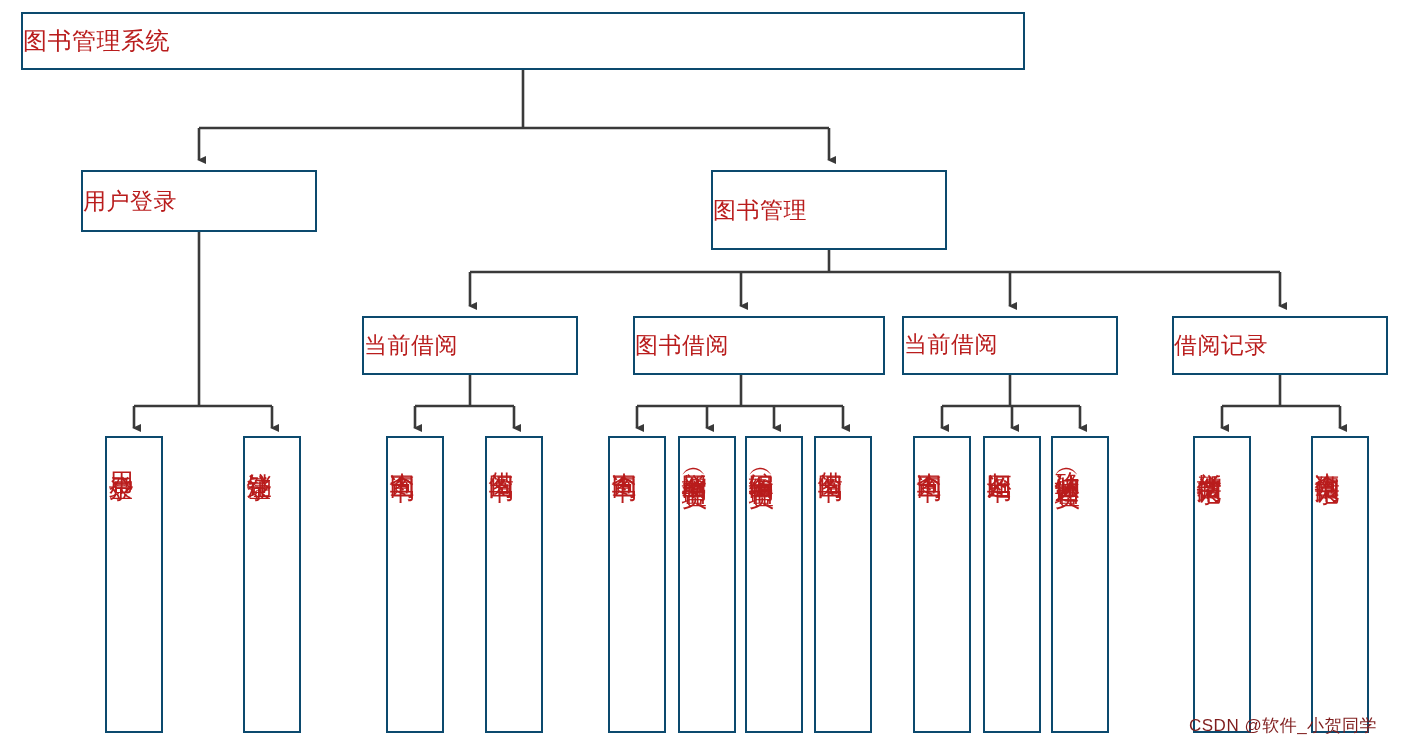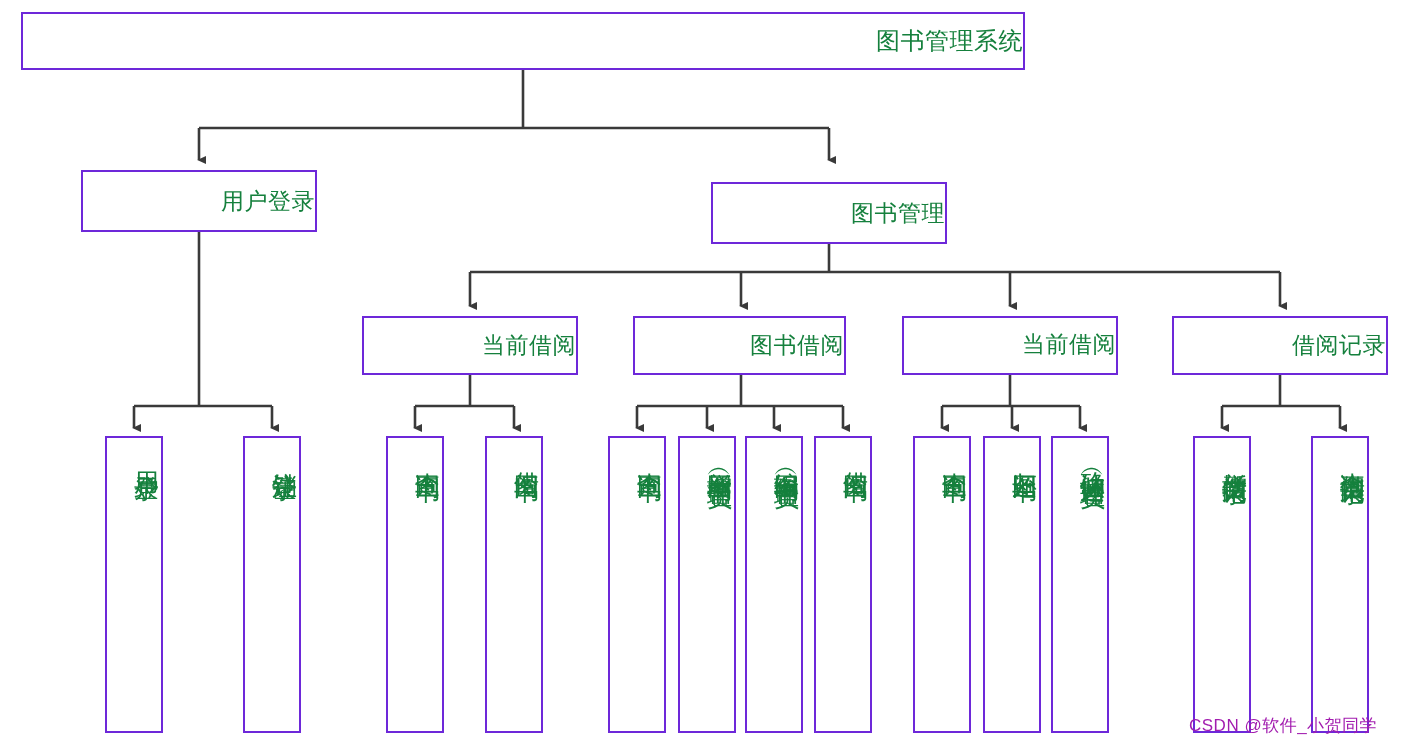--- a/index.html
+++ b/index.html
@@ -23,25 +23,25 @@
     position: absolute;
     left: 0;
     top: 0;
     width: 1405px;
     height: 747px;
   }
   .node {
     position: absolute;
     box-sizing: border-box;
     background: #ffffff;
-    border: 2px solid #6d28d9;
+    border: 2px solid #0c4a6e;
     display: flex;
     align-items: center;
-    justify-content: flex-end;
-    color: #15803d;
+    justify-content: flex-start;
+    color: #b91c1c;
   }
   .node-label {
     display: block;
     text-align: center;
     line-height: 1.05;
     white-space: nowrap;
   }
   .node.horizontal .node-label {
     font-size: 23px;
     letter-spacing: 0.5px;
@@ -59,21 +59,21 @@
     white-space: nowrap;
   }
   .node.title .node-label {
     font-size: 24px;
   }
   .watermark {
     position: absolute;
     left: 1189px;
     top: 714px;
     font-size: 17px;
-    color: #a21caf;
+    color: #7f1d1d;
     white-space: nowrap;
     letter-spacing: 0.5px;
     pointer-events: none;
   }
 </style>
 </head>
 <body>
 
 <div id="diagram-root">
 
@@ -127,34 +127,34 @@
     </g>
   </svg>
 
   <div class="node horizontal title" style="left:21px; top:12px; width:1004px; height:58px;">
     <span class="node-label">图书管理系统</span>
   </div>
 
   <div class="node horizontal" style="left:81px; top:170px; width:236px; height:62px;">
     <span class="node-label">用户登录</span>
   </div>
-  <div class="node horizontal" style="left:711px; top:182px; width:236px; height:62px;">
+  <div class="node horizontal" style="left:711px; top:170px; width:236px; height:80px;">
     <span class="node-label">图书管理</span>
   </div>
 
   <div class="node horizontal" style="left:362px; top:316px; width:216px; height:59px;">
     <span class="node-label">当前借阅</span>
   </div>
-  <div class="node horizontal" style="left:633px; top:316px; width:213px; height:59px;">
+  <div class="node horizontal" style="left:633px; top:316px; width:252px; height:59px;">
     <span class="node-label">图书借阅</span>
   </div>
   <div class="node horizontal" style="left:902px; top:316px; width:216px; height:59px;font-family:Liberation Serif, serif;">
     <span class="node-label">当前借阅</span>
   </div>
-  <div class="node horizontal" style="left:1172px; top:316px; width:216px; height:59px;padding-left:44px;">
+  <div class="node horizontal" style="left:1172px; top:316px; width:216px; height:59px;">
     <span class="node-label">借阅记录</span>
   </div>
 
   <div class="node vertical" style="left:105px; top:436px; width:58px; height:297px;">
     <span class="node-label">用户登录</span>
   </div>
   <div class="node vertical" style="left:243px; top:436px; width:58px; height:297px;">
     <span class="node-label">注销登录</span>
   </div>
 

